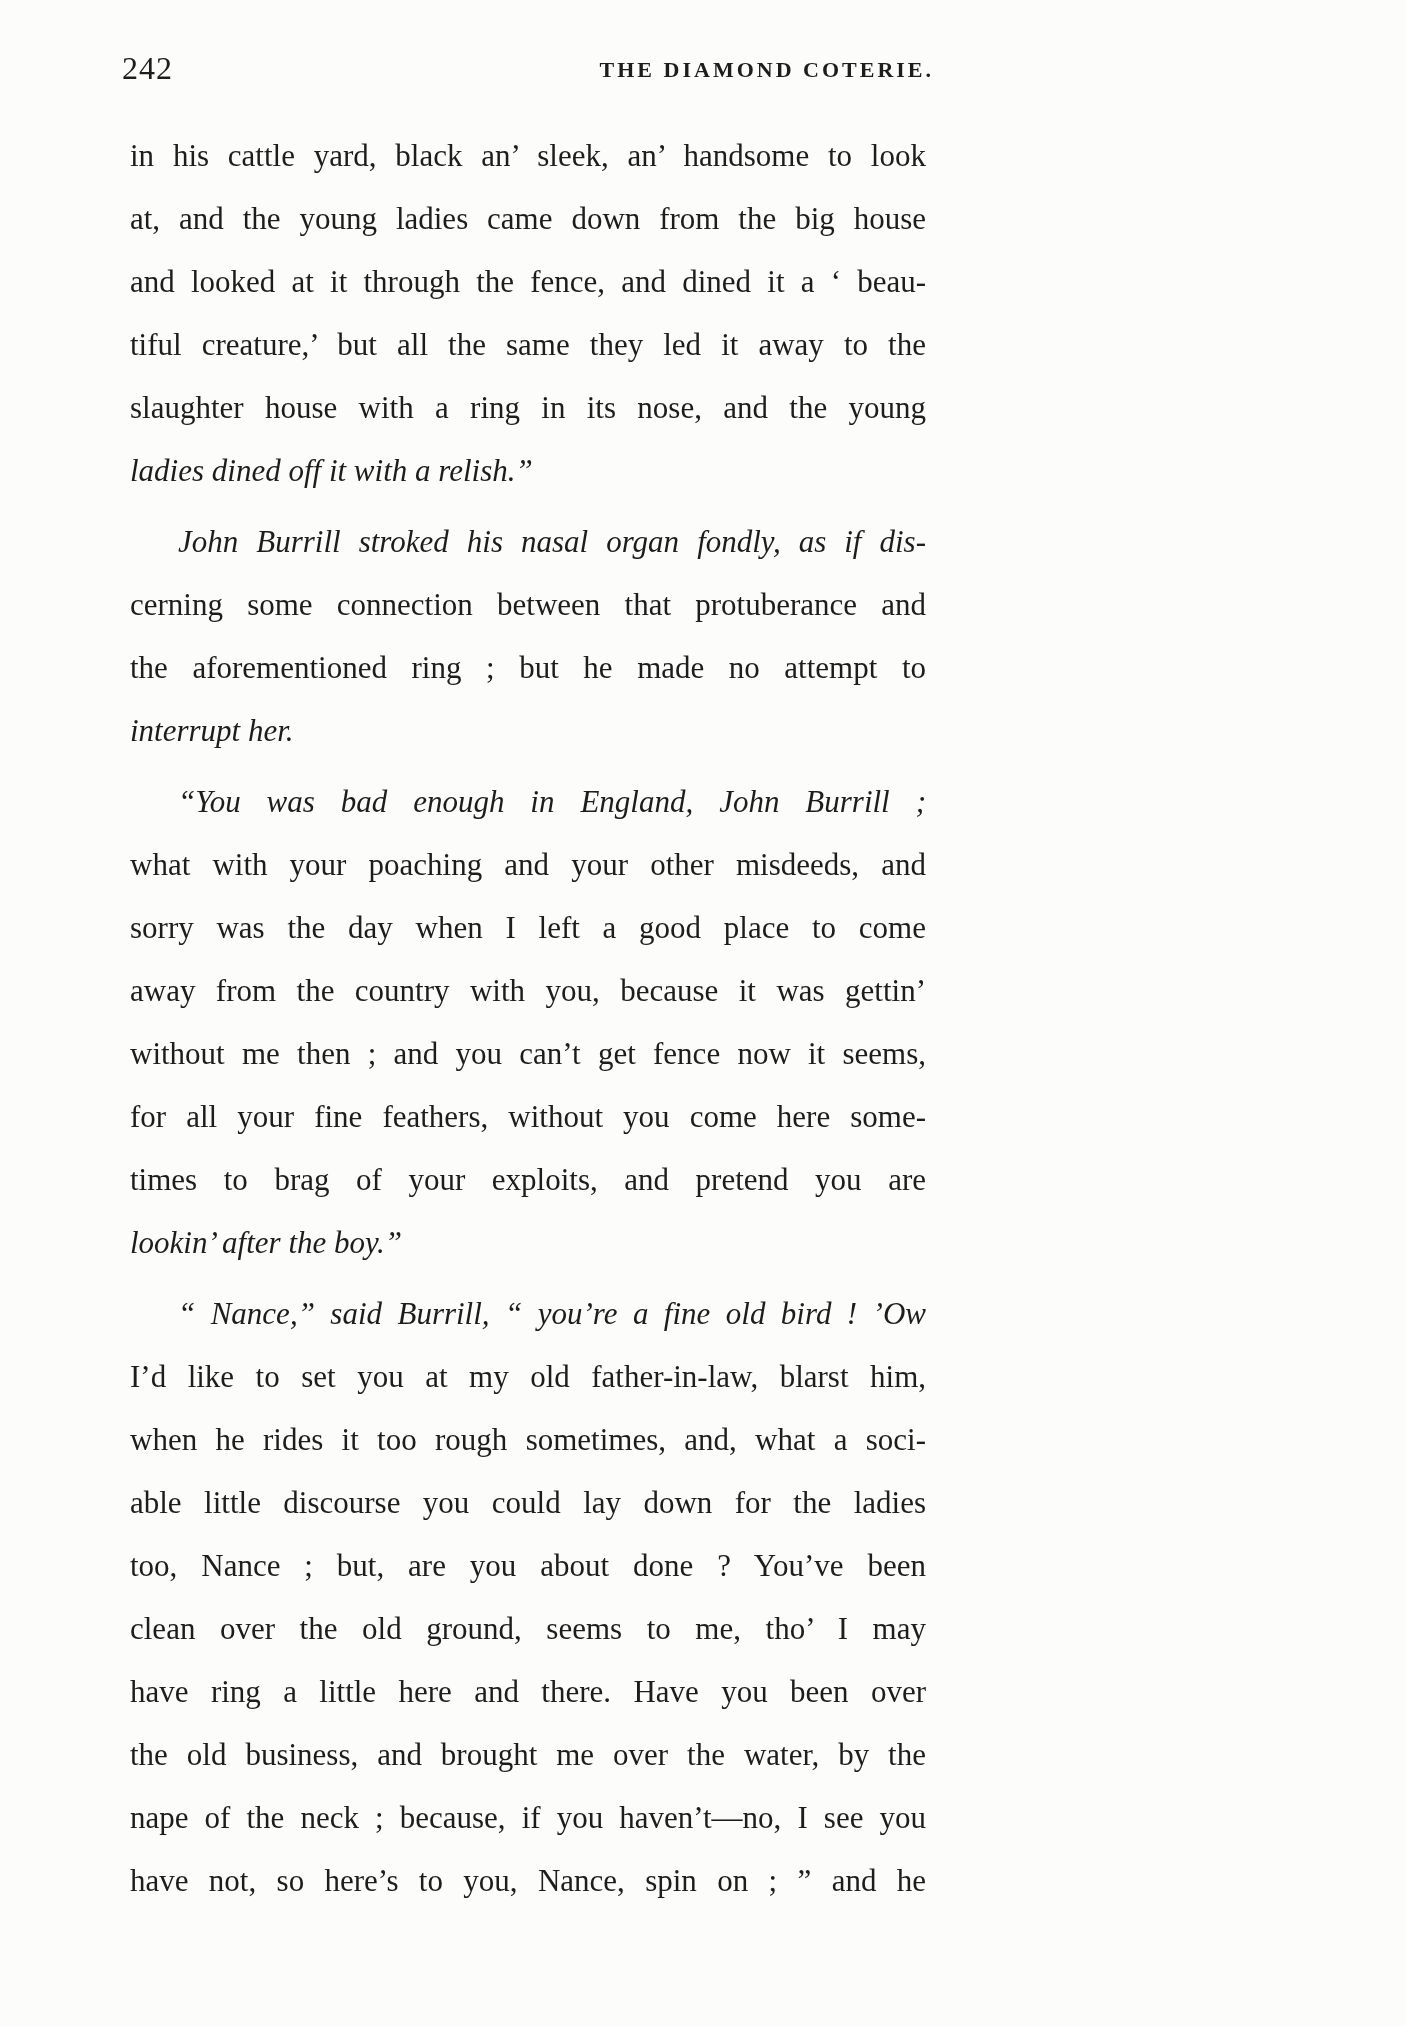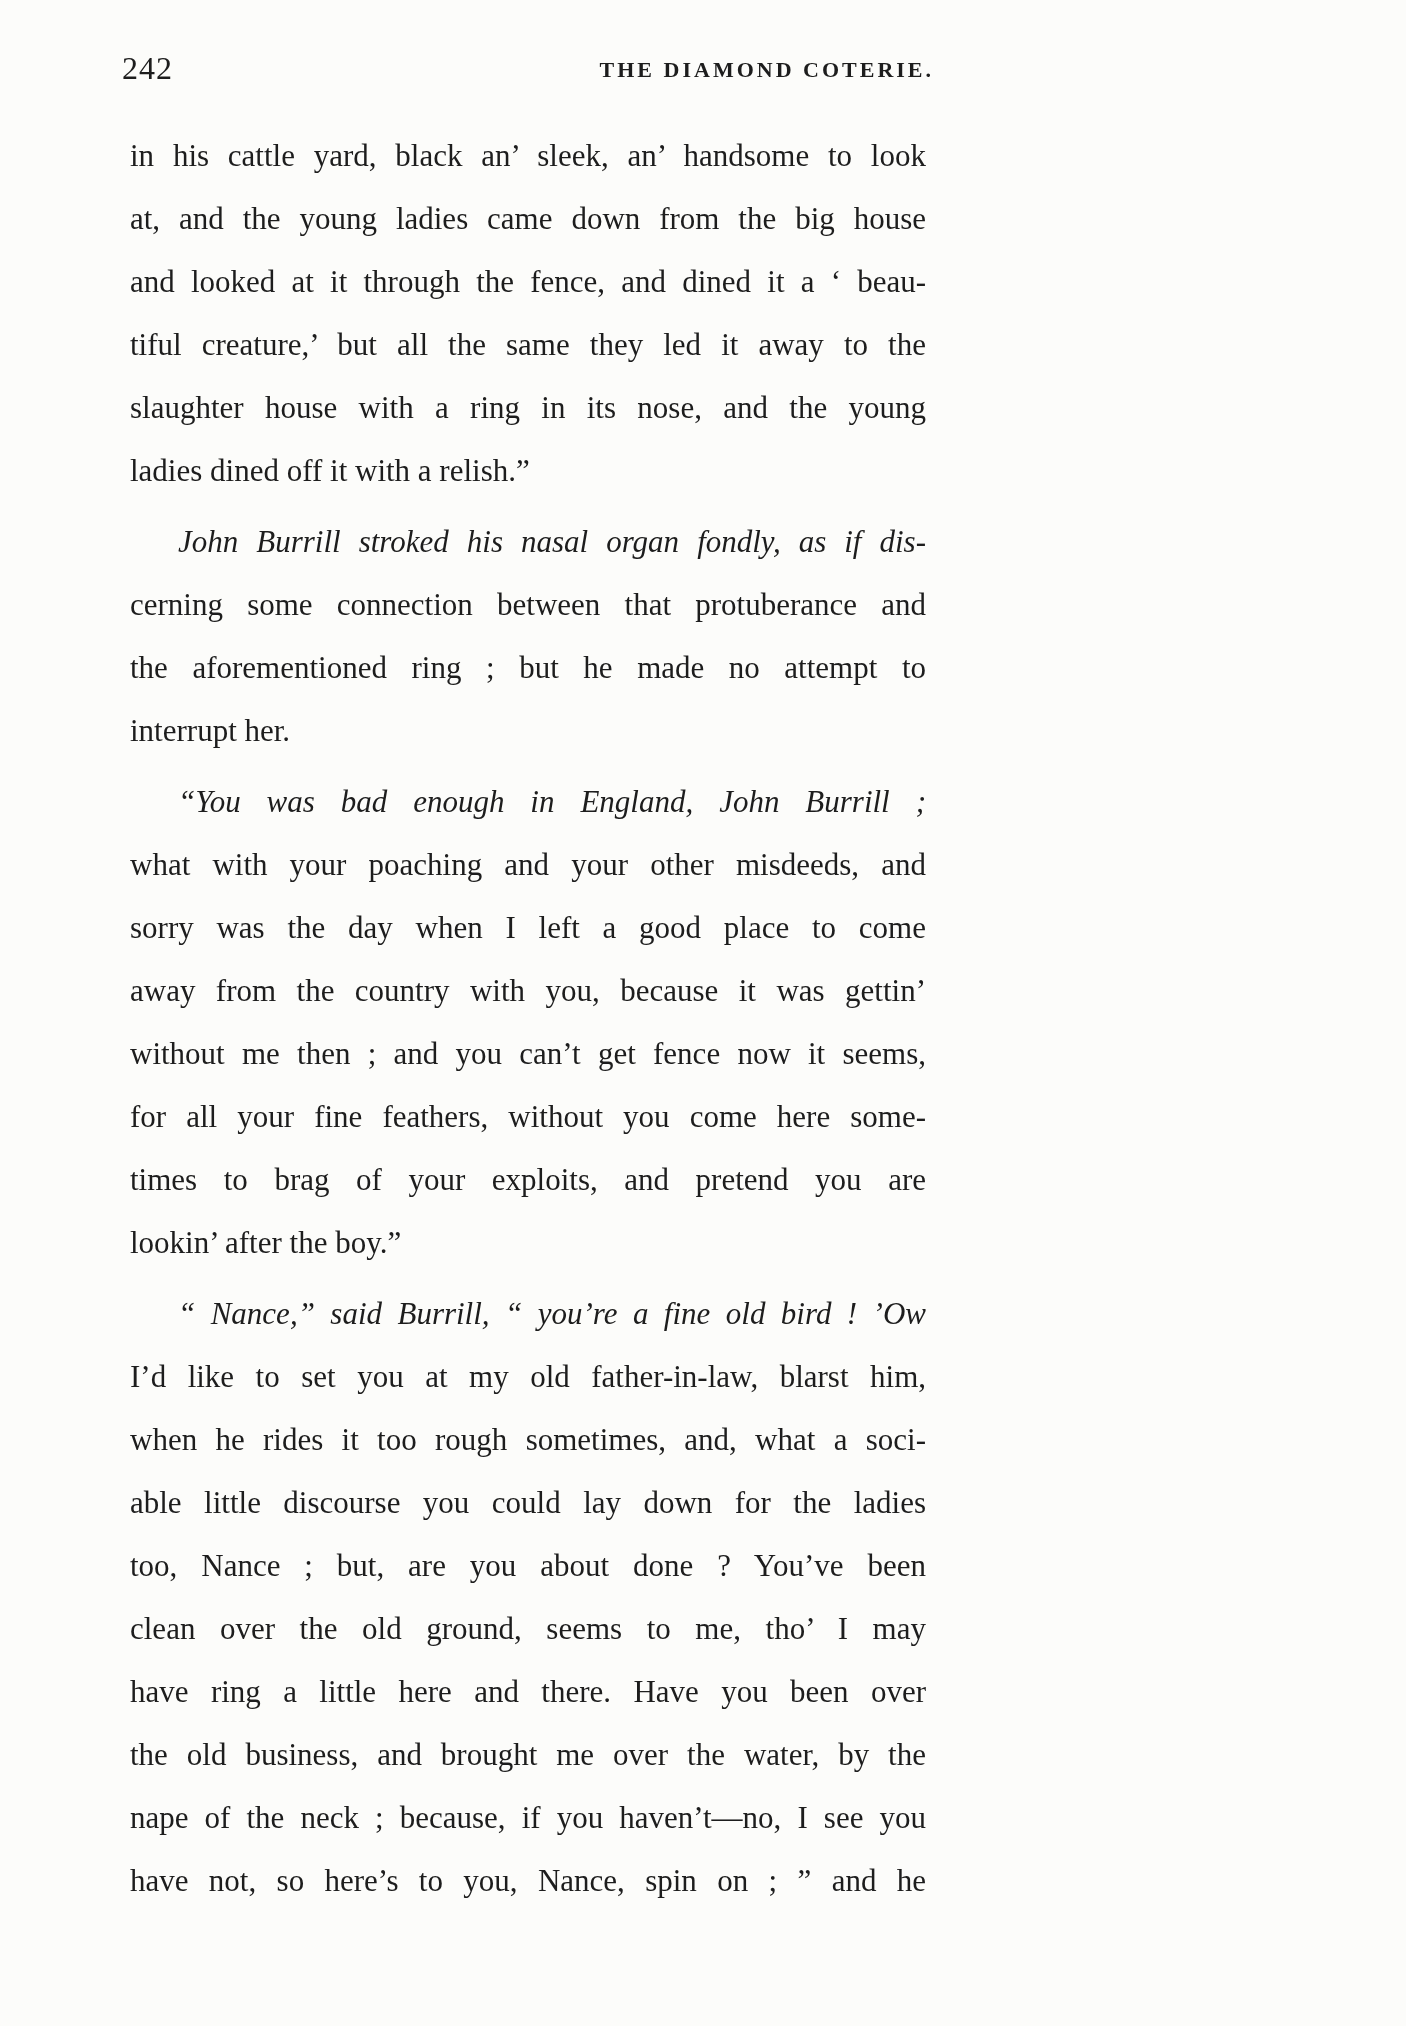--- a/index.html
+++ b/index.html
@@ -48,21 +48,21 @@
     width: 812px;
     font-size: 31px;
     line-height: 63px;
   }
   .paragraph { margin: 8px; padding: 0; }
   .line {
     text-align: justify;
     text-align-last: justify;
     text-justify: inter-word;
   }
-  .line.para-end { text-align-last: left; }
+  .line.para-end { text-align-last: left; font-style: italic; }
   .line.indent { text-indent: 48px; font-style: italic; }
 </style>
 </head>
 <body>
 
 <div class="scan">
   <header class="page-header">
     <span class="folio">242</span>
     <span class="running-title">THE DIAMOND COTERIE.</span>
   </header>

